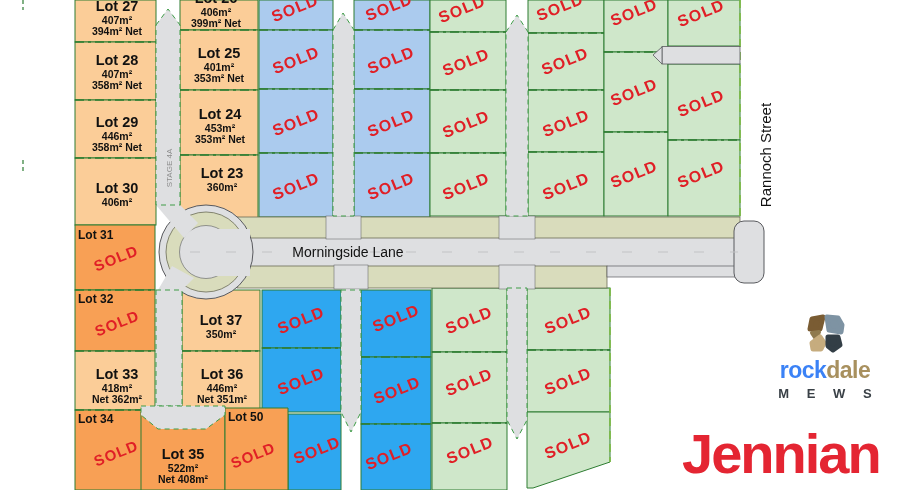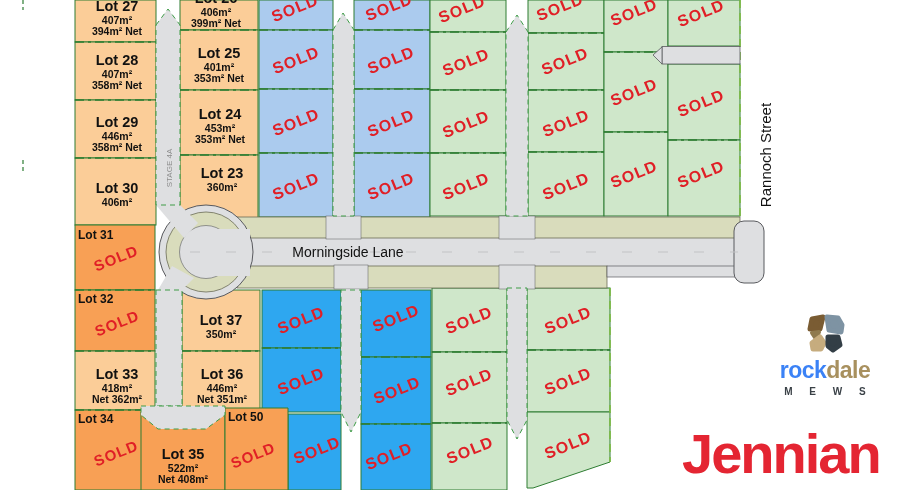--- a/index.html
+++ b/index.html
@@ -5,21 +5,21 @@
   html,body{margin:0;padding:0;background:#ffffff;}
   .canvas{position:relative;width:900px;height:490px;overflow:hidden;background:#fff;
           font-family:"Liberation Sans",sans-serif;}
   #plan{position:absolute;left:0;top:0;}
   #plan text{font-family:"Liberation Sans",sans-serif;}
   .branding{position:absolute;left:758px;top:312px;width:134px;text-align:center;}
   .rd-icon{display:block;margin:0 auto 3px auto;}
   .rd-title{font-size:23px;font-weight:bold;letter-spacing:-0.5px;line-height:1;}
   .rd-title .rock{color:#3b82f6;}
   .rd-title .dale{color:#A8905E;margin-top:48px;}
-  .rd-mews{font-size:10px;font-weight:bold;letter-spacing:7px;color:#3A4147;margin-top:4px;padding-left:7px;text-align:center;}
+  .rd-mews{font-size:13px;font-weight:bold;letter-spacing:7px;color:#3A4147;margin-top:4px;padding-left:7px;text-align:center;}
   .jennian{position:absolute;left:682px;top:426px;font-size:56px;font-weight:bold;
            color:#E42532;letter-spacing:-2px;line-height:1;}
 </style>
 </head>
 <body>
 
 <div class="canvas">
   <svg id="plan" width="900" height="490" viewBox="0 0 900 490">
       <rect x="75" y="0" width="81" height="42" fill="#FBCD98" stroke="#2E7D32" stroke-width="1"></rect>
       <rect x="75" y="42" width="81" height="58" fill="#FBCD98" stroke="#2E7D32" stroke-width="1"></rect>

